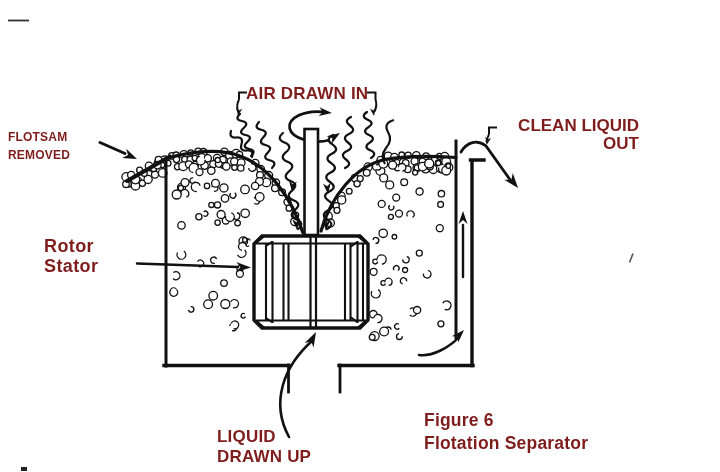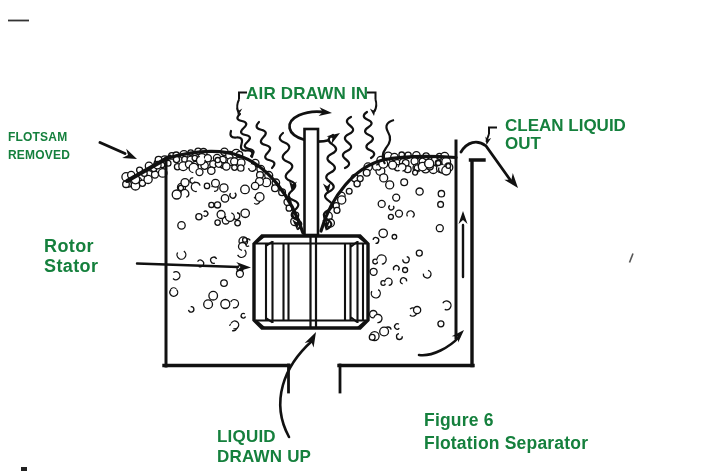--- a/index.html
+++ b/index.html
@@ -1,23 +1,23 @@
 <!DOCTYPE html>
 <html><head>
 <meta charset="utf-8">
 <style>
   html,body{margin:0;padding:0;background:#fff;}
   .stage{position:relative;width:720px;height:472px;background:#fff;overflow:hidden;
          font-family:"Liberation Sans",sans-serif;color:#111;}
   svg{position:absolute;left:0;top:0;}
-  .lbl{position:absolute;font-weight:bold;white-space:pre-line;color:#15803d;
+  .lbl{position:absolute;font-weight:bold;white-space:pre-line;color:#7f1d1d;
        font-family:"Liberation Sans",sans-serif;}
   .lbl-flotsam{left:8px;top:129px;font-size:12px;line-height:17.5px;letter-spacing:.2px;}
   .lbl-air{left:246px;top:84px;font-size:17px;letter-spacing:.2px;}
-  .lbl-clean{left:505px;top:117px;width:134px;text-align:left;font-size:17px;line-height:18px;}
+  .lbl-clean{left:505px;top:117px;width:134px;text-align:right;font-size:17px;line-height:18px;}
   .lbl-rotor{left:44px;top:236px;font-size:18px;line-height:20px;letter-spacing:.4px;}
   .lbl-liquid{left:217px;top:427px;font-size:17px;line-height:20px;letter-spacing:.2px;}
   .lbl-caption{left:424px;top:409px;font-size:17.5px;line-height:23px;letter-spacing:.2px;}
 </style>
 </head>
 <body>
 
 <div class="stage">
 
   <svg width="720" height="472" viewBox="0 0 720 472">

